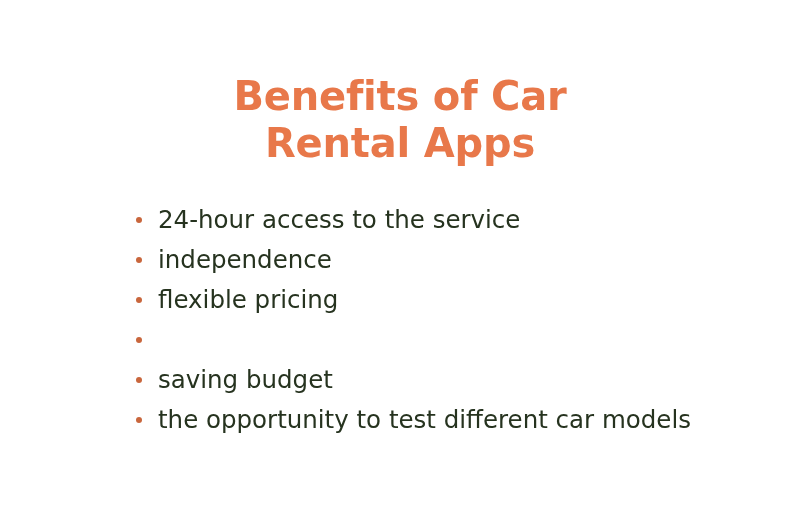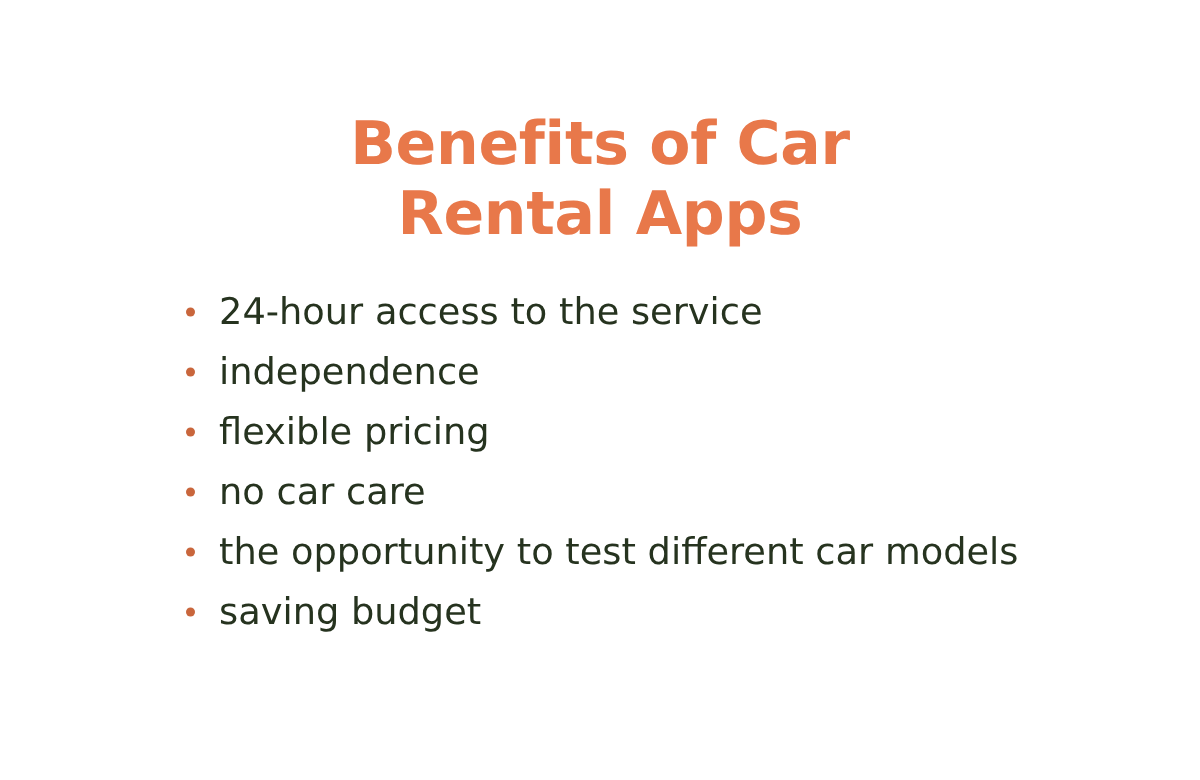--- a/index.html
+++ b/index.html
@@ -36,21 +36,21 @@
     color: #e8784a;
     white-space: pre-line;
   }
 
   .bullet-list {
     position: absolute;
     top: 188px;
     left: 118px;
     width: 660px;
     list-style: none;
-    margin: 0;
+    margin: 12px;
     padding: 0;
   }
 
   .bullet-item {
     position: relative;
     display: flex;
     align-items: baseline;
     height: 40px;
     padding-left: 28px;
     font-family: "DejaVu Sans", sans-serif;
@@ -94,28 +94,27 @@
       <span class="bullet-text">independence</span>
     </li>
 
     <li class="bullet-item">
       <span class="bullet-dot"></span>
       <span class="bullet-text">flexible pricing</span>
     </li>
 
     <li class="bullet-item">
       <span class="bullet-dot"></span>
-      <span class="bullet-text">no car care</span>
+    </li>
+
+    <li class="bullet-item">
+      <span class="bullet-dot"></span>
+      <span class="bullet-text">saving budget</span>
     </li>
 
     <li class="bullet-item">
       <span class="bullet-dot"></span>
       <span class="bullet-text">the opportunity to test different car models</span>
     </li>
 
-    <li class="bullet-item">
-      <span class="bullet-dot"></span>
-      <span class="bullet-text">saving budget</span>
-    </li>
-
 
   </ul>
 </div>
 
 </body></html>

